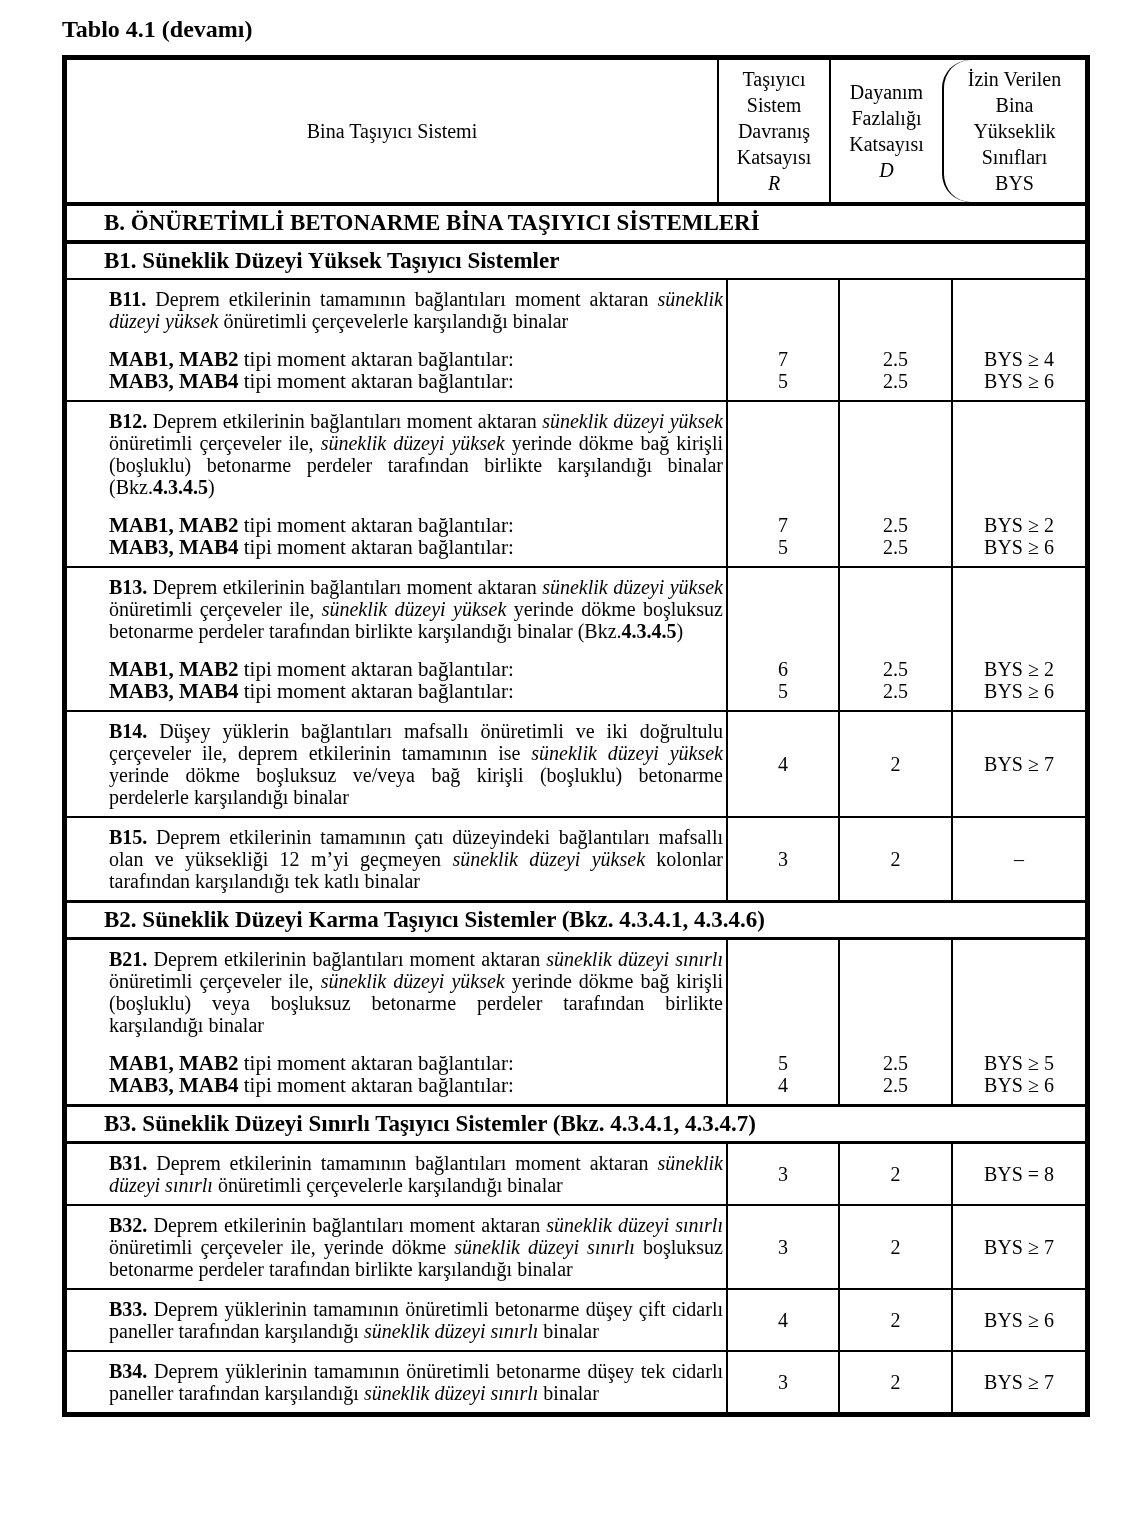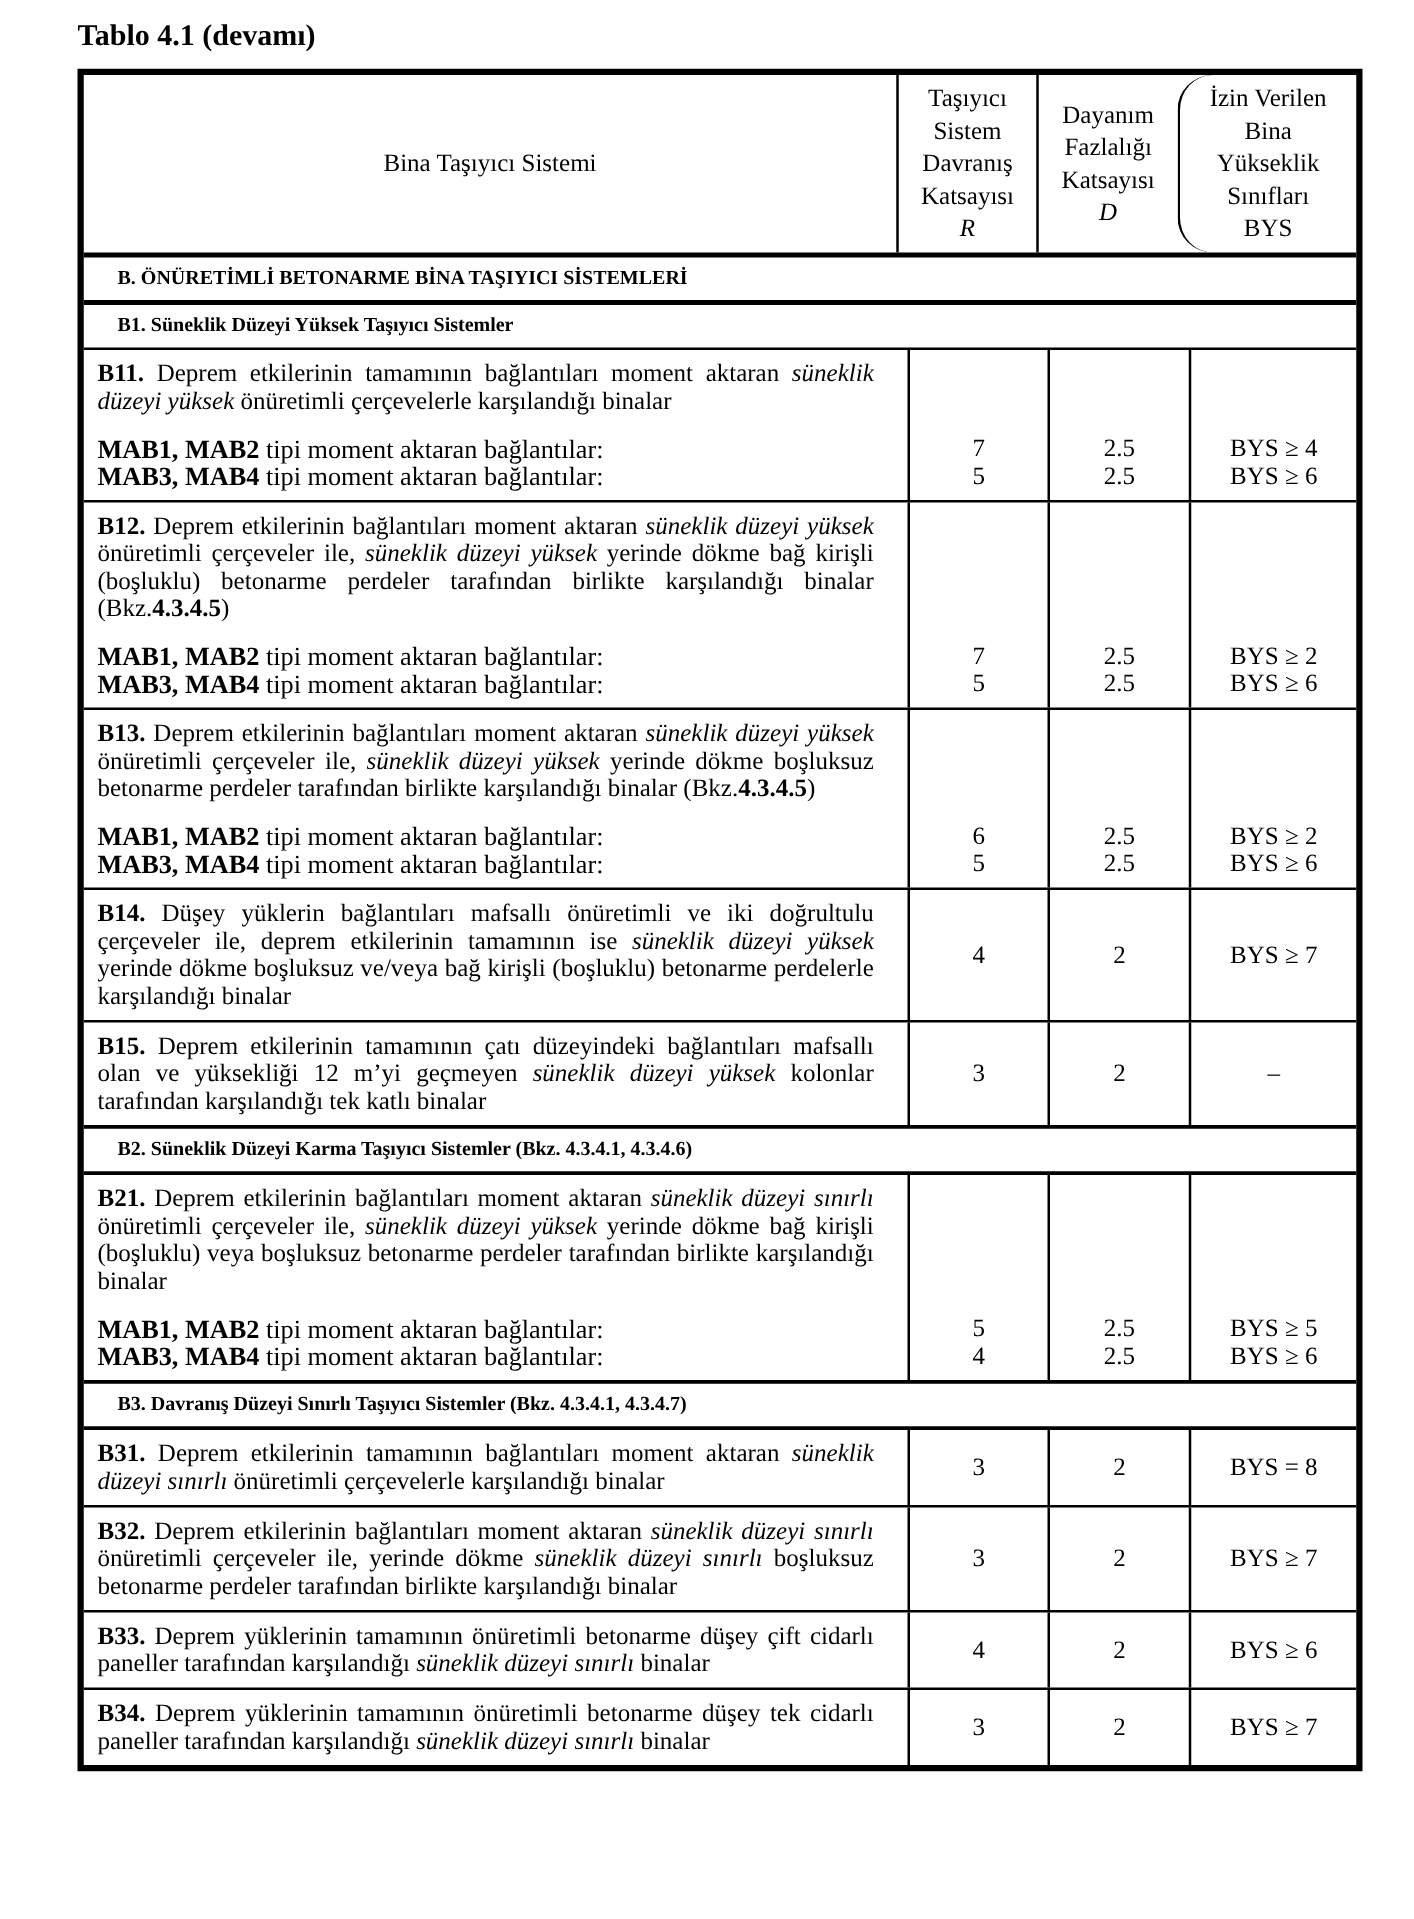--- a/index.html
+++ b/index.html
@@ -26,23 +26,23 @@
   .hc{
     display:flex;flex-direction:column;justify-content:center;align-items:center;
     text-align:center;font-size:20px;line-height:26px;box-sizing:border-box;padding:4px 2px;
   }
   .hc1{flex:1;}
   .hc2{width:112px;border-left:2px solid #000;}
   .hc3{width:113px;border-left:2px solid #000;}
   .hc4{width:143px;border-left:2px solid #000;border-radius:28px;}
   .sym{font-style:italic;}
   
-  .sec{padding:5px 27px;font-weight:bold;font-size:16px;line-height:24px;flex:1;}
+  .sec{padding:5px 27px;font-weight:bold;font-size:23px;line-height:24px;flex:1;margin-left:10px;}
   
-  .c1{flex:1;padding:8px 27px 8px 11px;box-sizing:border-box;}
+  .c1{flex:1;padding:8px 3px 8px 11px;box-sizing:border-box;margin-left:31px;}
   .desc{font-size:20px;line-height:22px;text-align:justify;}
   .mabs{margin-top:16px;font-size:21px;line-height:22px;}
   .vcol{display:flex;flex-direction:column;align-items:center;box-sizing:border-box;
         font-size:20px;line-height:22px;text-align:center;}
   .v2{width:112px;border-left:2px solid #000;}
   .v3{width:113px;border-left:2px solid #000;}
   .v4{width:134px;border-left:2px solid #000;}
   .vcenter{justify-content:center;padding:8px 2px;}
   .vbottom{justify-content:flex-end;padding:0 2px 8px 2px;}
   .b{font-weight:bold;}
@@ -195,21 +195,21 @@
         <div class="vcol v3 vbottom">
           <div>2.5</div>
           <div>2.5</div>
         </div>
         <div class="vcol v4 vbottom">
           <div>BYS ≥ 5</div>
           <div>BYS ≥ 6</div>
         </div>
       </div>
       <div class="row bt3">
-        <div class="sec"><span class="b ">B3. Davranış Düzeyi Sınırlı Taşıyıcı Sistemler  (Bkz. 4.3.4.1, 4.3.4.7)</span></div>
+        <div class="sec"><span class="b ">B3. Süneklik Düzeyi Sınırlı Taşıyıcı Sistemler  (Bkz. 4.3.4.1, 4.3.4.7)</span></div>
       </div>
       <div class="row bt3">
         <div class="c1">
           <div class="desc"><span class="b ">B31.</span><span> Deprem etkilerinin tamamının bağlantıları moment aktaran </span><span class="i">süneklik düzeyi sınırlı</span><span> önüretimli çerçevelerle karşılandığı binalar</span></div>
         </div>
         <div class="vcol v2 vcenter">
           <div>3</div>
         </div>
         <div class="vcol v3 vcenter">
           <div>2</div>

